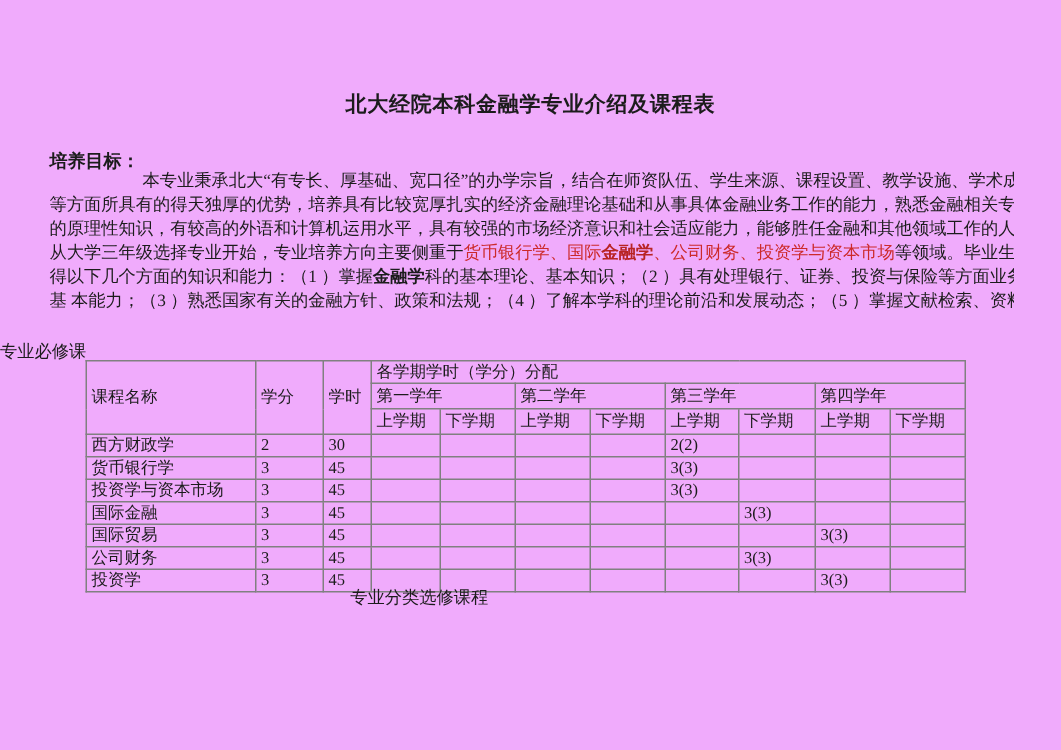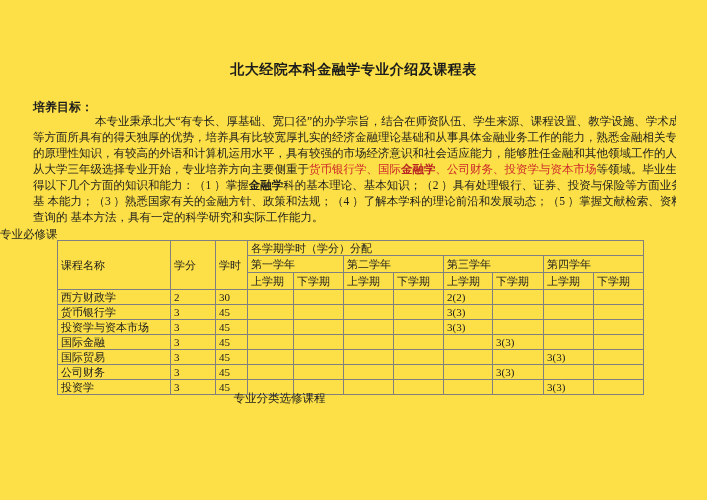--- a/index.html
+++ b/index.html
@@ -1,21 +1,21 @@
 <!DOCTYPE html>
 <html><head>
 <meta charset="utf-8">
 <style>
   html,body{margin:0;padding:0;}
   body{
     width:707px;height:500px;background:#ffffff;
     font-family:"Liberation Serif","DejaVu Serif",serif;
     color:#1c1c1c;position:relative;overflow:hidden;
   }
-  .page{position:absolute;inset:0;background:#fde047;}
+  .page{position:absolute;inset:0;background:#f0abfc;}
   .doc-title{
     position:absolute;top:61px;left:0;width:707px;
     text-align:center;font-size:14px;font-weight:bold;letter-spacing:0.5px;
   }
   .section-heading{
     position:absolute;top:99px;left:33px;
     font-size:12px;font-weight:bold;
   }
   .paragraph{
     position:absolute;top:113px;left:33px;width:643px;
@@ -64,21 +64,20 @@
 
   <div class="section-heading">培养目标：</div>
 
   <div class="paragraph" id="paragraph">
       <div class="para-line first"><span>本专业秉承北大“有专长、厚基础、宽口径”的办学宗旨，结合在师资队伍、学生来源、课程设置、教学设施、学术成 果</span></div>
       <div class="para-line"><span>等方面所具有的得天独厚的优势，培养具有比较宽厚扎实的经济金融理论基础和从事具体金融业务工作的能力，熟悉金融相关专业</span></div>
       <div class="para-line"><span>的原理性知识，有较高的外语和计算机运用水平，具有较强的市场经济意识和社会适应能力，能够胜任金融和其他领域工作的人才。</span></div>
       <div class="para-line"><span>从大学三年级选择专业开始，专业培养方向主要侧重于</span><span class="seg-red">货币银行学、国际</span><span class="seg-redbold">金融学</span><span class="seg-red">、公司财务、投资学与资本市场</span><span>等领域。毕业生应获</span></div>
       <div class="para-line"><span>得以下几个方面的知识和能力：（1 ）掌握</span><span class="seg-bold">金融学</span><span>科的基本理论、基本知识；（2 ）具有处理银行、证券、投资与保险等方面业务的</span></div>
       <div class="para-line"><span>基 本能力；（3 ）熟悉国家有关的金融方针、政策和法规；（4 ）了解本学科的理论前沿和发展动态；（5 ）掌握文献检索、资料</span></div>
-      <div class="para-line last"><span>查询的 基本方法，具有一定的科学研究和实际工作能力。</span></div>
     </div>
 
   <div class="table-caption">专业必修课</div>
 
   <table class="courses">
     <colgroup>
       <col style="width:113px">
         <col style="width:45px">
         <col style="width:32px">
       <col style="width:46px">

